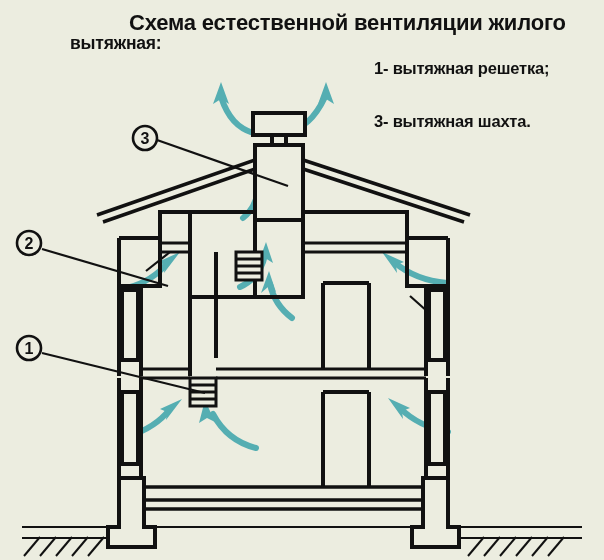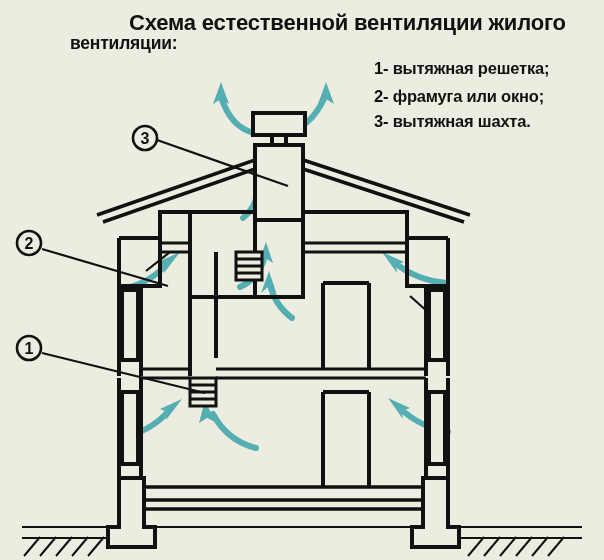--- a/index.html
+++ b/index.html
@@ -264,19 +264,18 @@
         <text x="29" y="249" text-anchor="middle" font-family="Liberation Sans, sans-serif" font-size="16" font-weight="bold" fill="#111111">2</text>
       </g>
       <g>
         <circle cx="29" cy="348" r="12" fill="#ECEDE0" stroke="#111111" stroke-width="2.6"></circle>
         <text x="29" y="354" text-anchor="middle" font-family="Liberation Sans, sans-serif" font-size="16" font-weight="bold" fill="#111111">1</text>
       </g>
     </g>
   </svg>
 
   <div class="txt" id="title-line-1">Схема естественной вентиляции жилого</div>
-  <div class="txt" id="title-line-2">вентиляции:</div>
+  <div class="txt" id="title-line-2">вытяжная:</div>
 
   <div class="txt legend-item" id="legend-1">1- вытяжная решетка;</div>
-  <div class="txt legend-item" id="legend-2">2- фрамуга или окно;</div>
   <div class="txt legend-item" id="legend-3">3- вытяжная шахта.</div>
 
 </div>
 
 </body></html>

